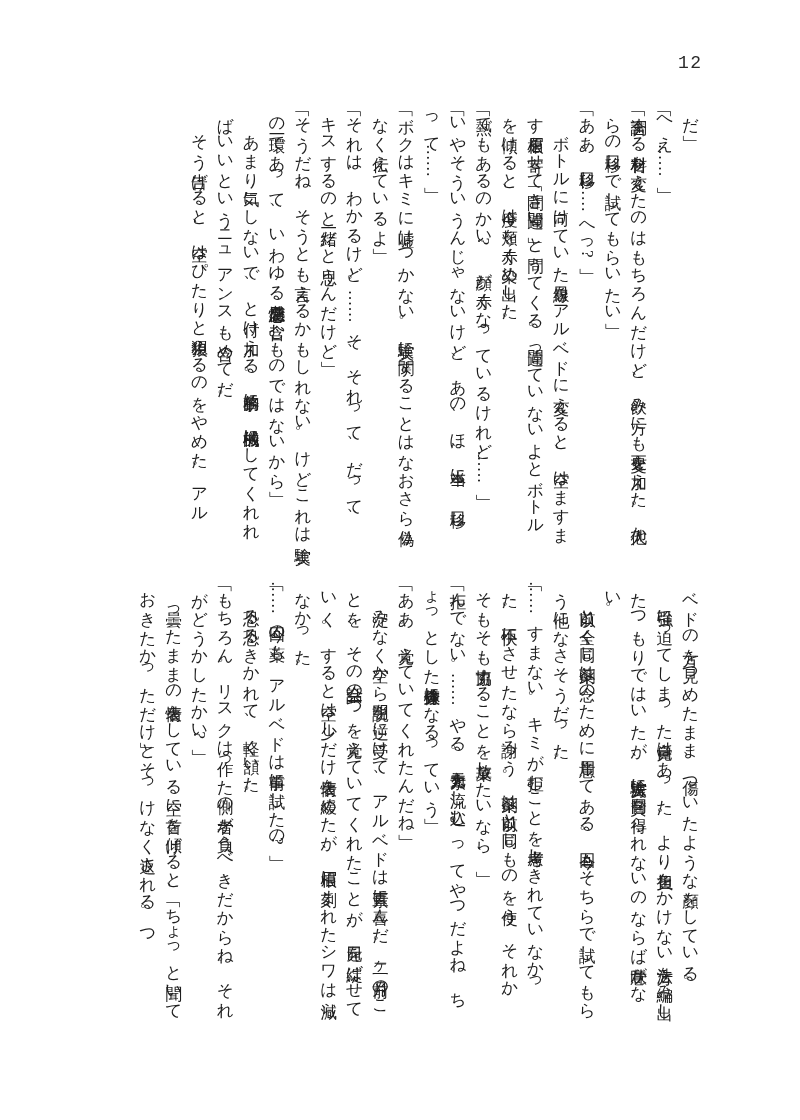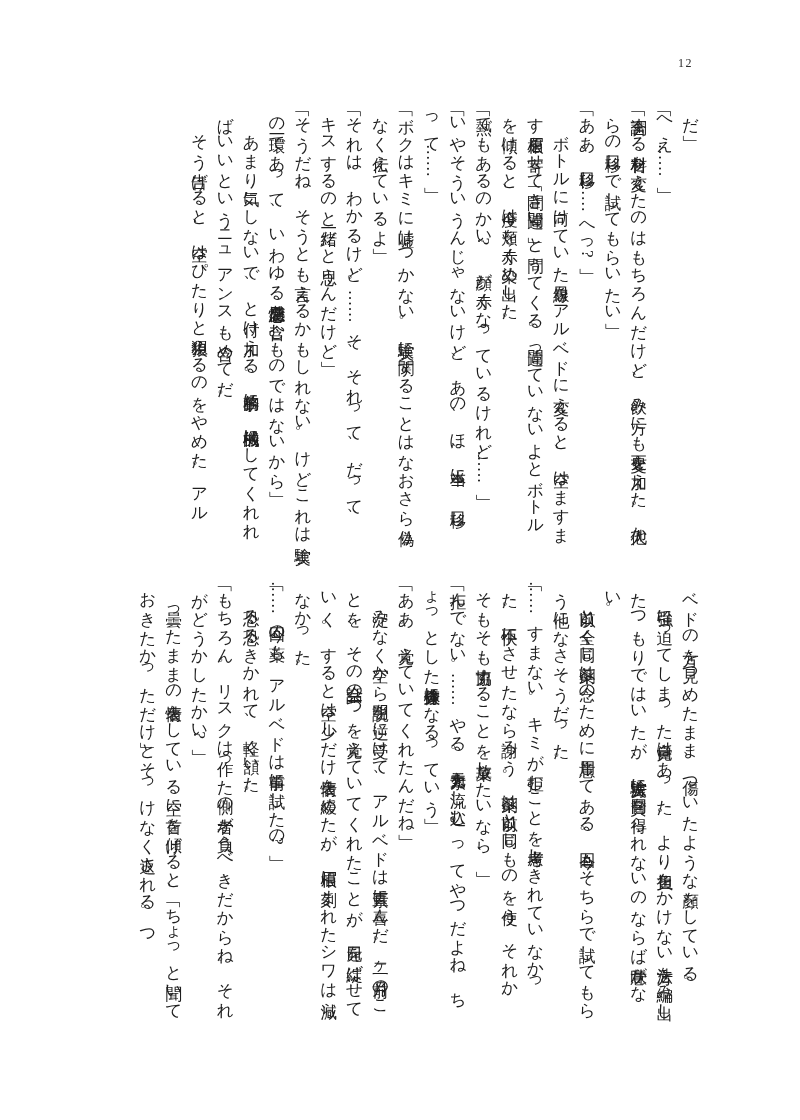--- a/index.html
+++ b/index.html
@@ -18,24 +18,25 @@
     left: 0; top: 0;
     width: 800px;
     height: 1120px;
     background: #ffffff;
     overflow: hidden;
   }
   .pagenum {
     position: absolute;
     top: 56px;
     left: 678px;
-    font-size: 12px;
+    font-size: 18px;
     line-height: 15px;
     letter-spacing: 1.5px;
     color: #2a2a2a;
+    font-family: Liberation Mono, monospace;
   }
   .vblock {
     position: absolute;
     right: 97px;
     width: 570px;
     height: 431px;
     writing-mode: vertical-rl;
     text-orientation: mixed;
     line-break: normal;
     font-size: 16.5px;

